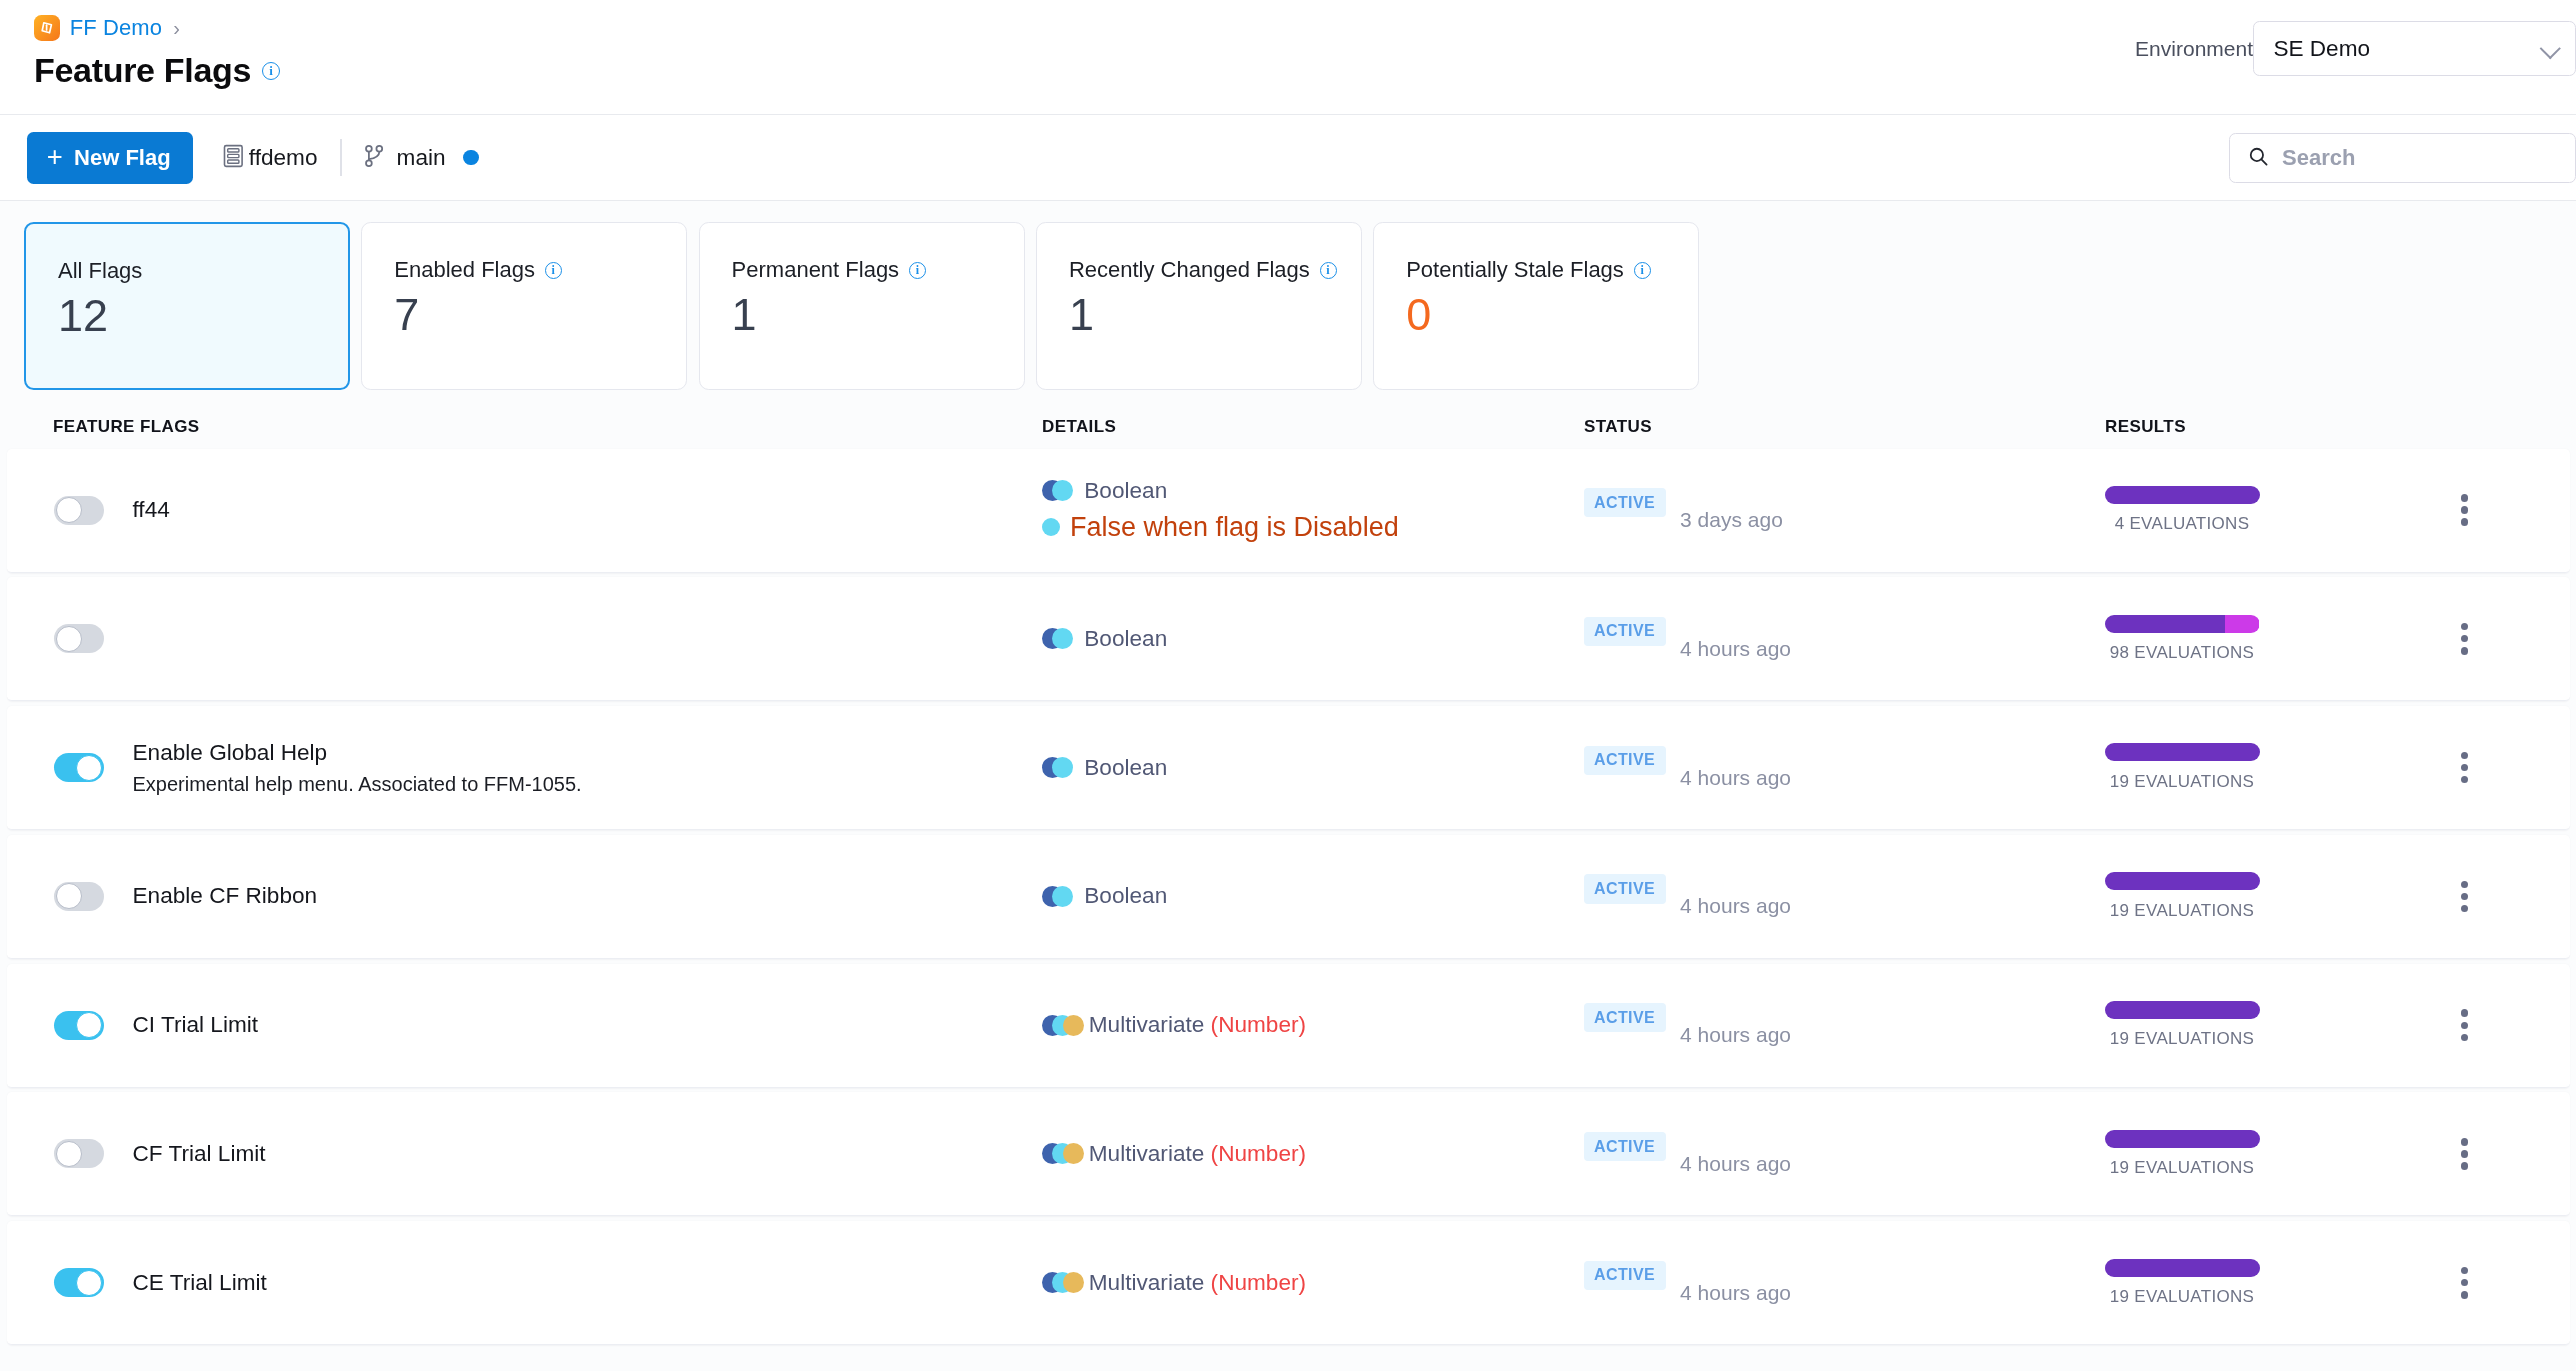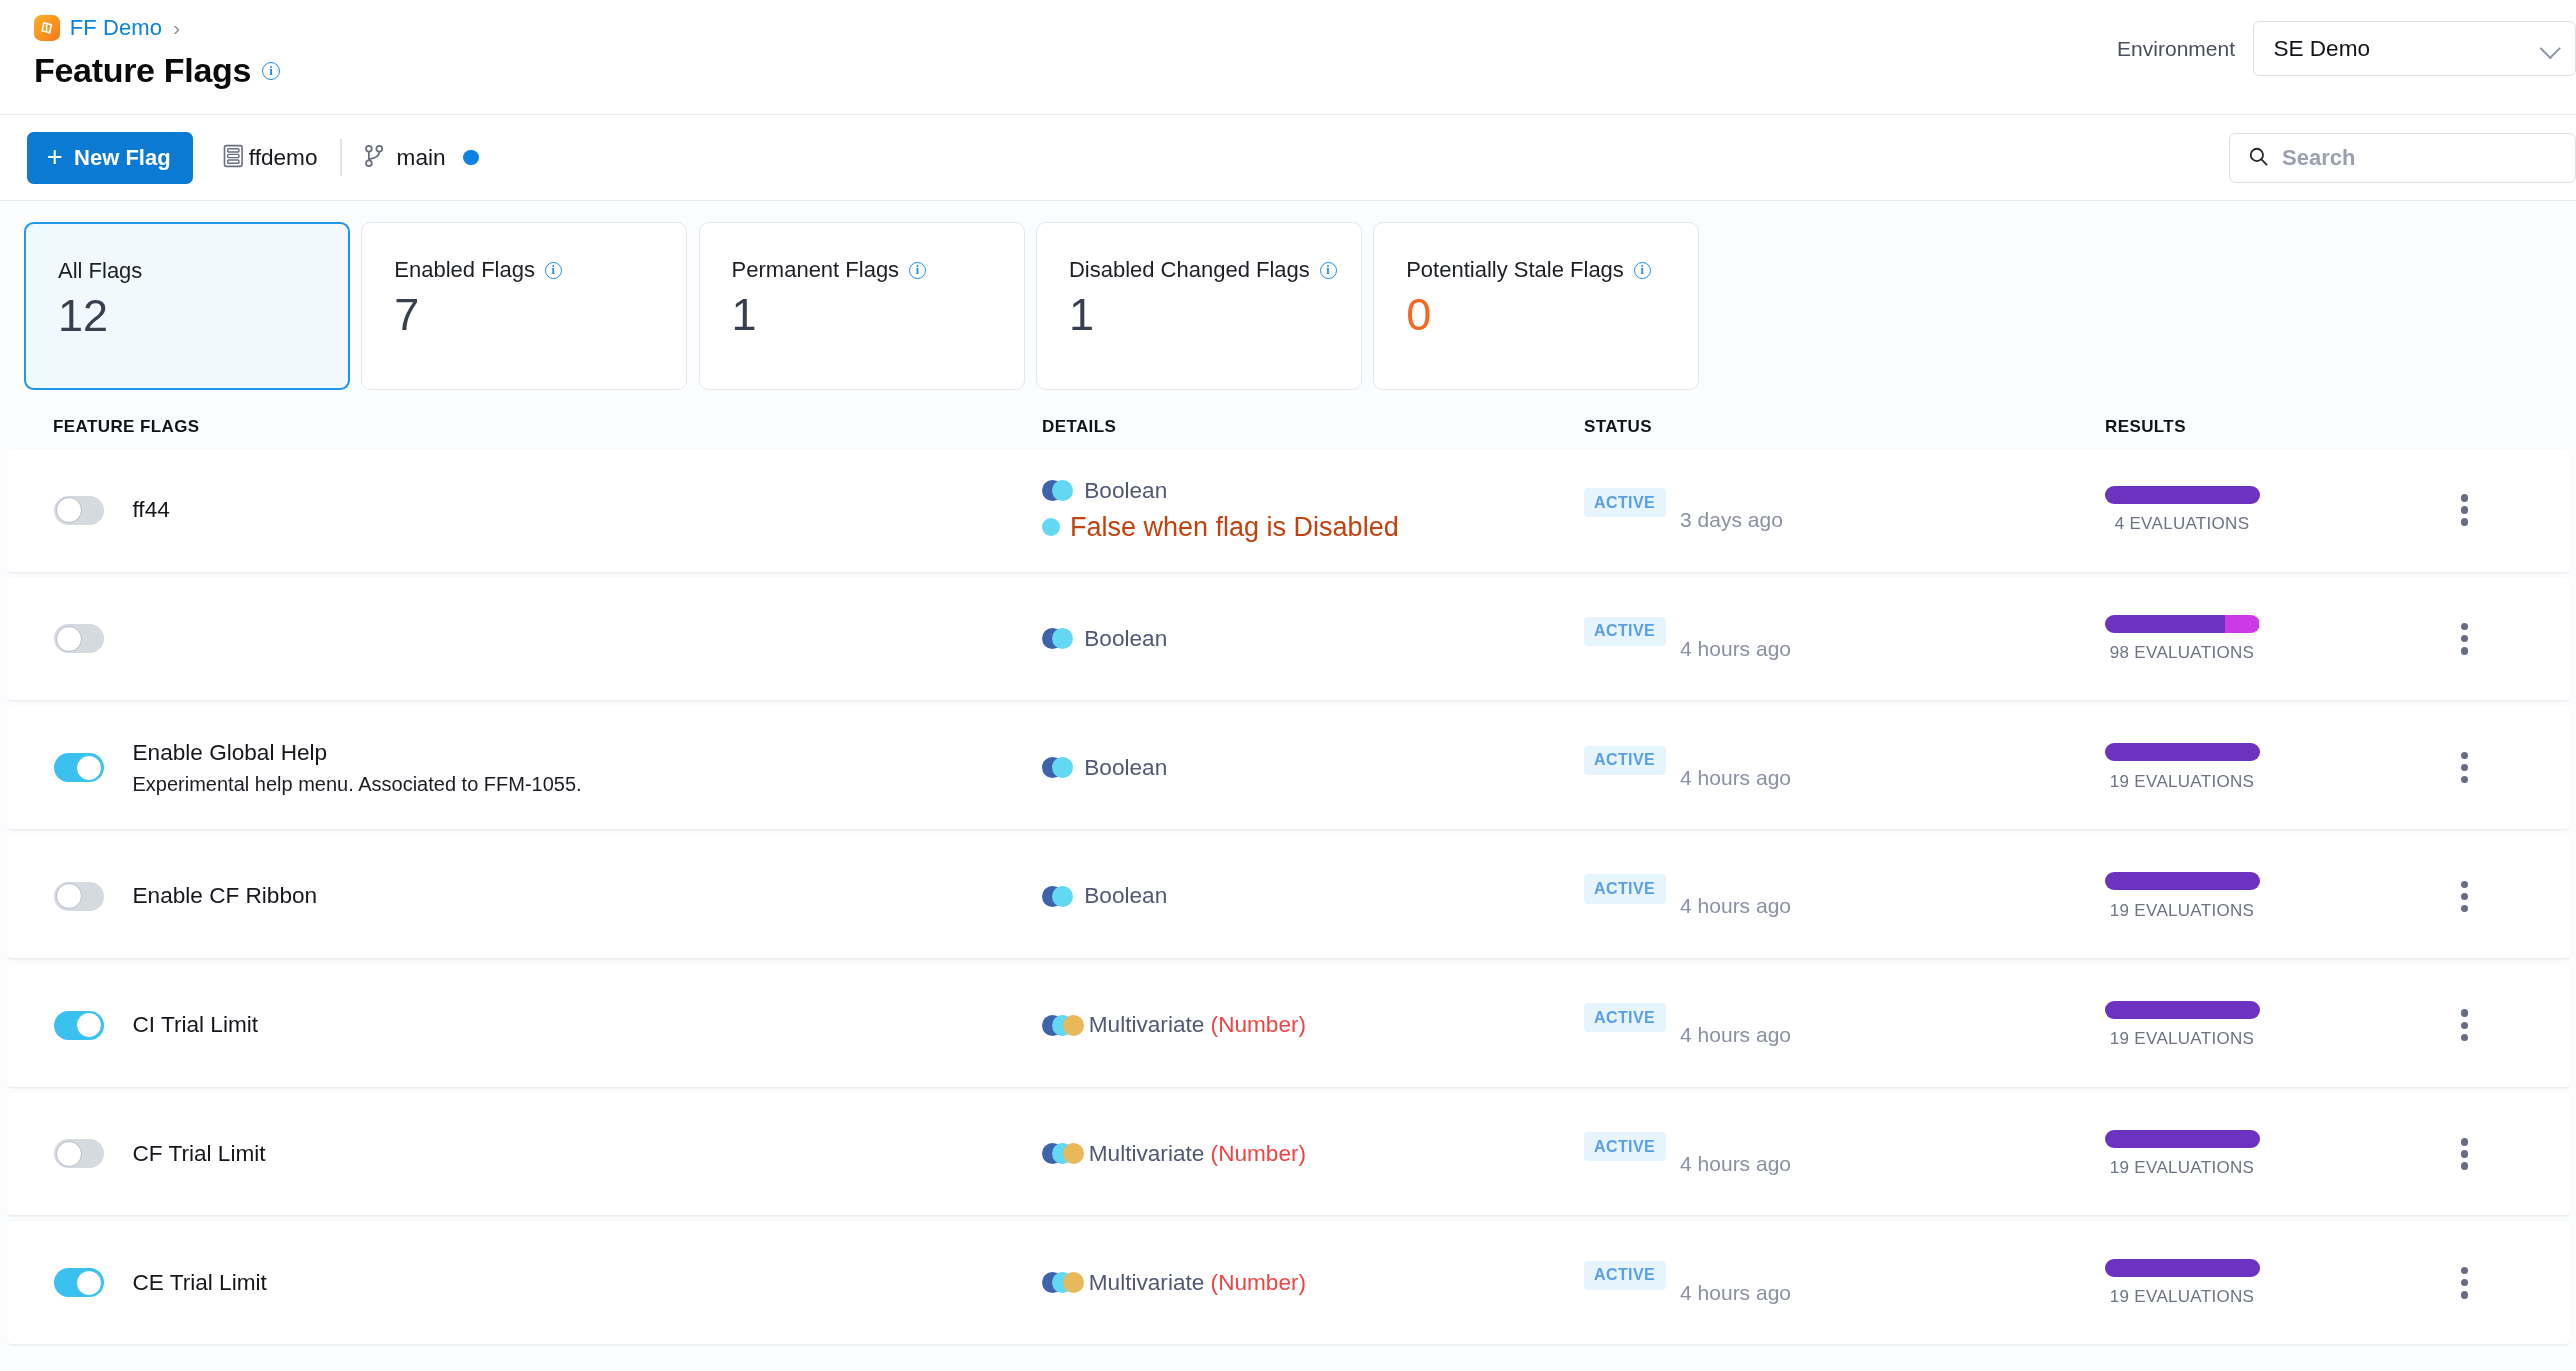--- a/index.html
+++ b/index.html
@@ -39,21 +39,21 @@
     font-size: 13px; font-weight: bold; font-family: "Liberation Serif", serif;
     display: inline-flex; align-items: center; justify-content: center;
     line-height: 1; flex: none;
   }
   .info-icon.sm {
     width: 17px; height: 17px; border-width: 1.8px; font-size: 12px;
   }
 
   .env-wrap {
     position: absolute; right: 0px; top: 21px;
-    display: flex; align-items: center; gap: 18px;
+    display: flex; align-items: center; 
   }
   .env-label { font-size: 21px; color: #4a4f5e; }
   .env-select {
     width: 323px; height: 55px;
     border: 1.6px solid #dcdce6; border-radius: 6.5px; background: #fff;
     display: flex; align-items: center; padding: 0 19.4px;
     font-size: 22.6px; color: #12141a; position: relative;
   }
   .chev {
     position: absolute; right: 18px; top: 50%;
@@ -276,21 +276,21 @@
     </div>
     <div class="card">
       <div class="card-label-row">
         <span class="card-label">Permanent Flags</span>
         <span class="info-icon sm">i</span>
       </div>
       <div class="card-value">1</div>
     </div>
     <div class="card">
       <div class="card-label-row">
-        <span class="card-label">Disabled Changed Flags</span>
+        <span class="card-label">Recently Changed Flags</span>
         <span class="info-icon sm">i</span>
       </div>
       <div class="card-value">1</div>
     </div>
     <div class="card">
       <div class="card-label-row">
         <span class="card-label">Potentially Stale Flags</span>
         <span class="info-icon sm">i</span>
       </div>
       <div class="card-value orange">0</div>

